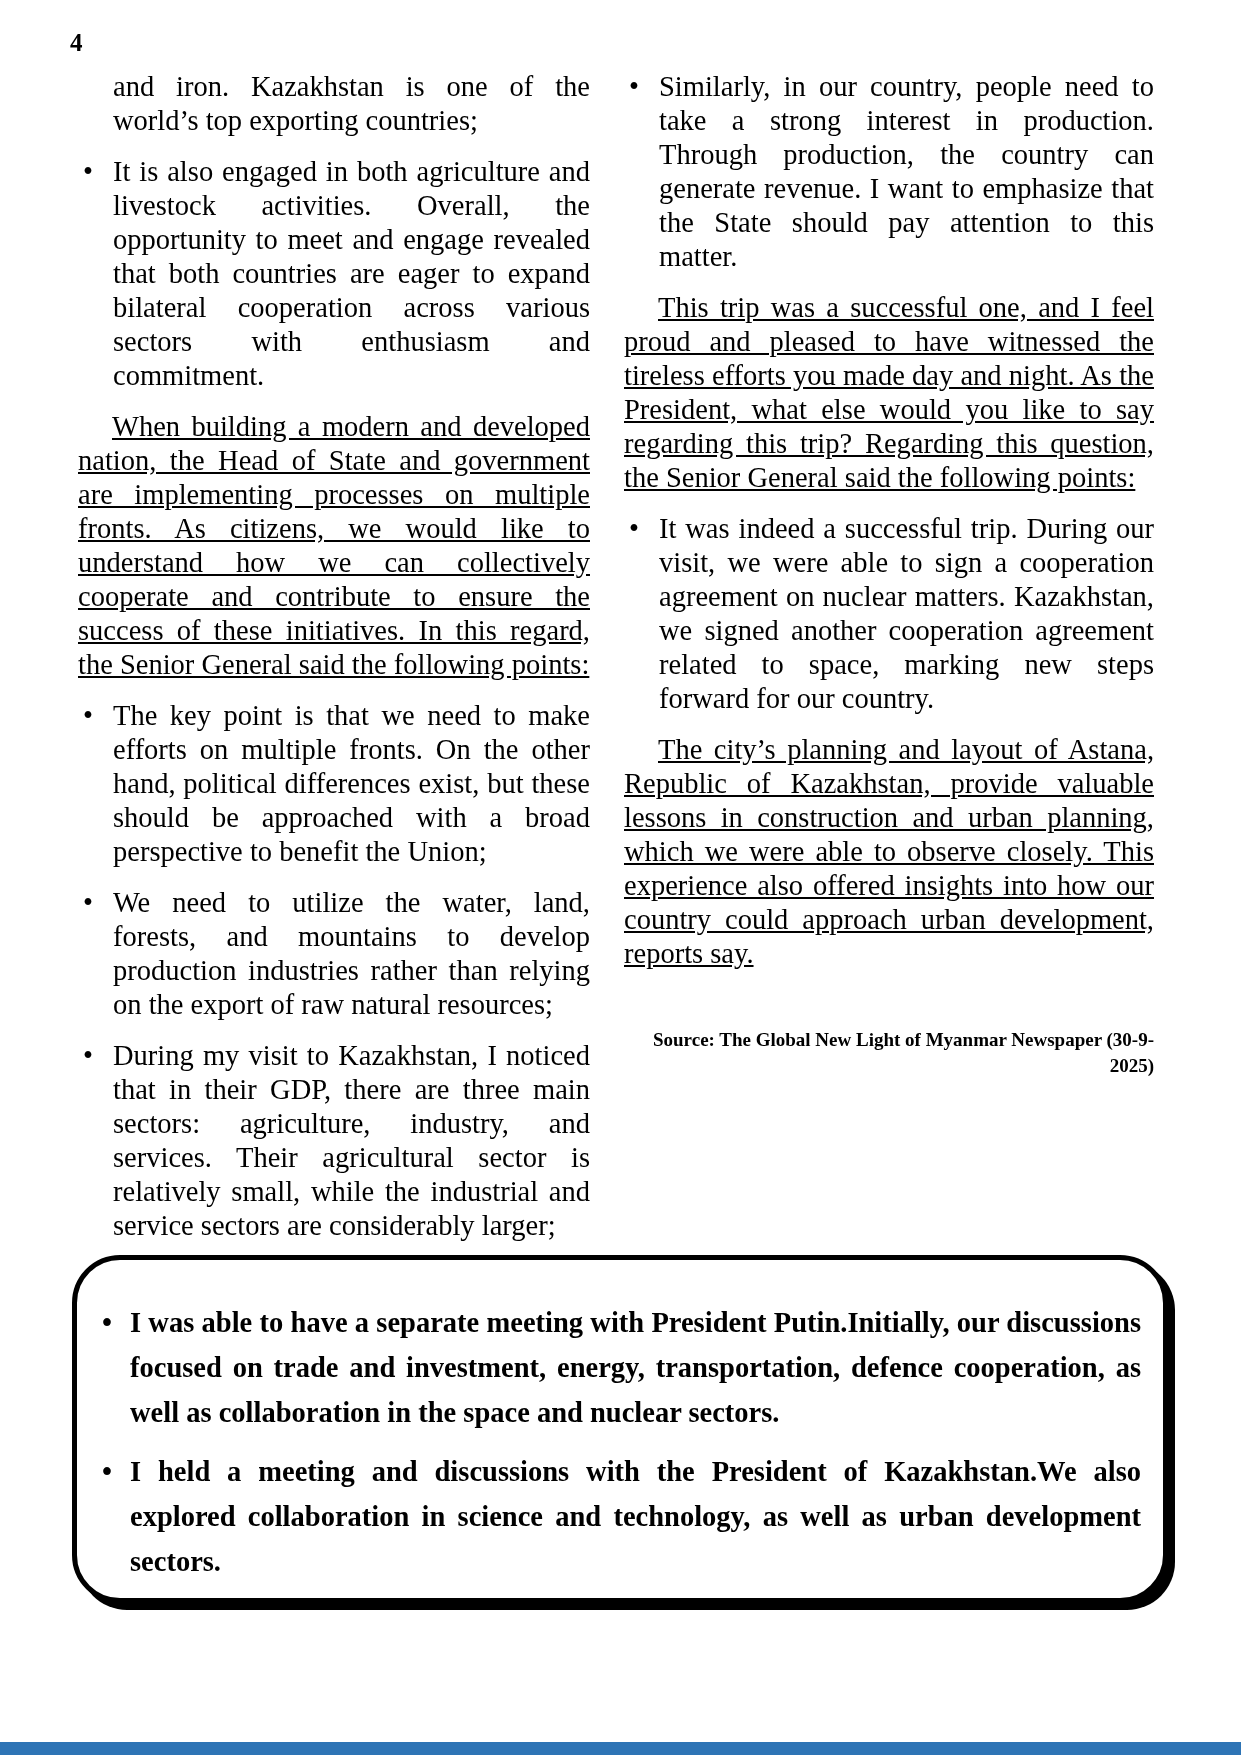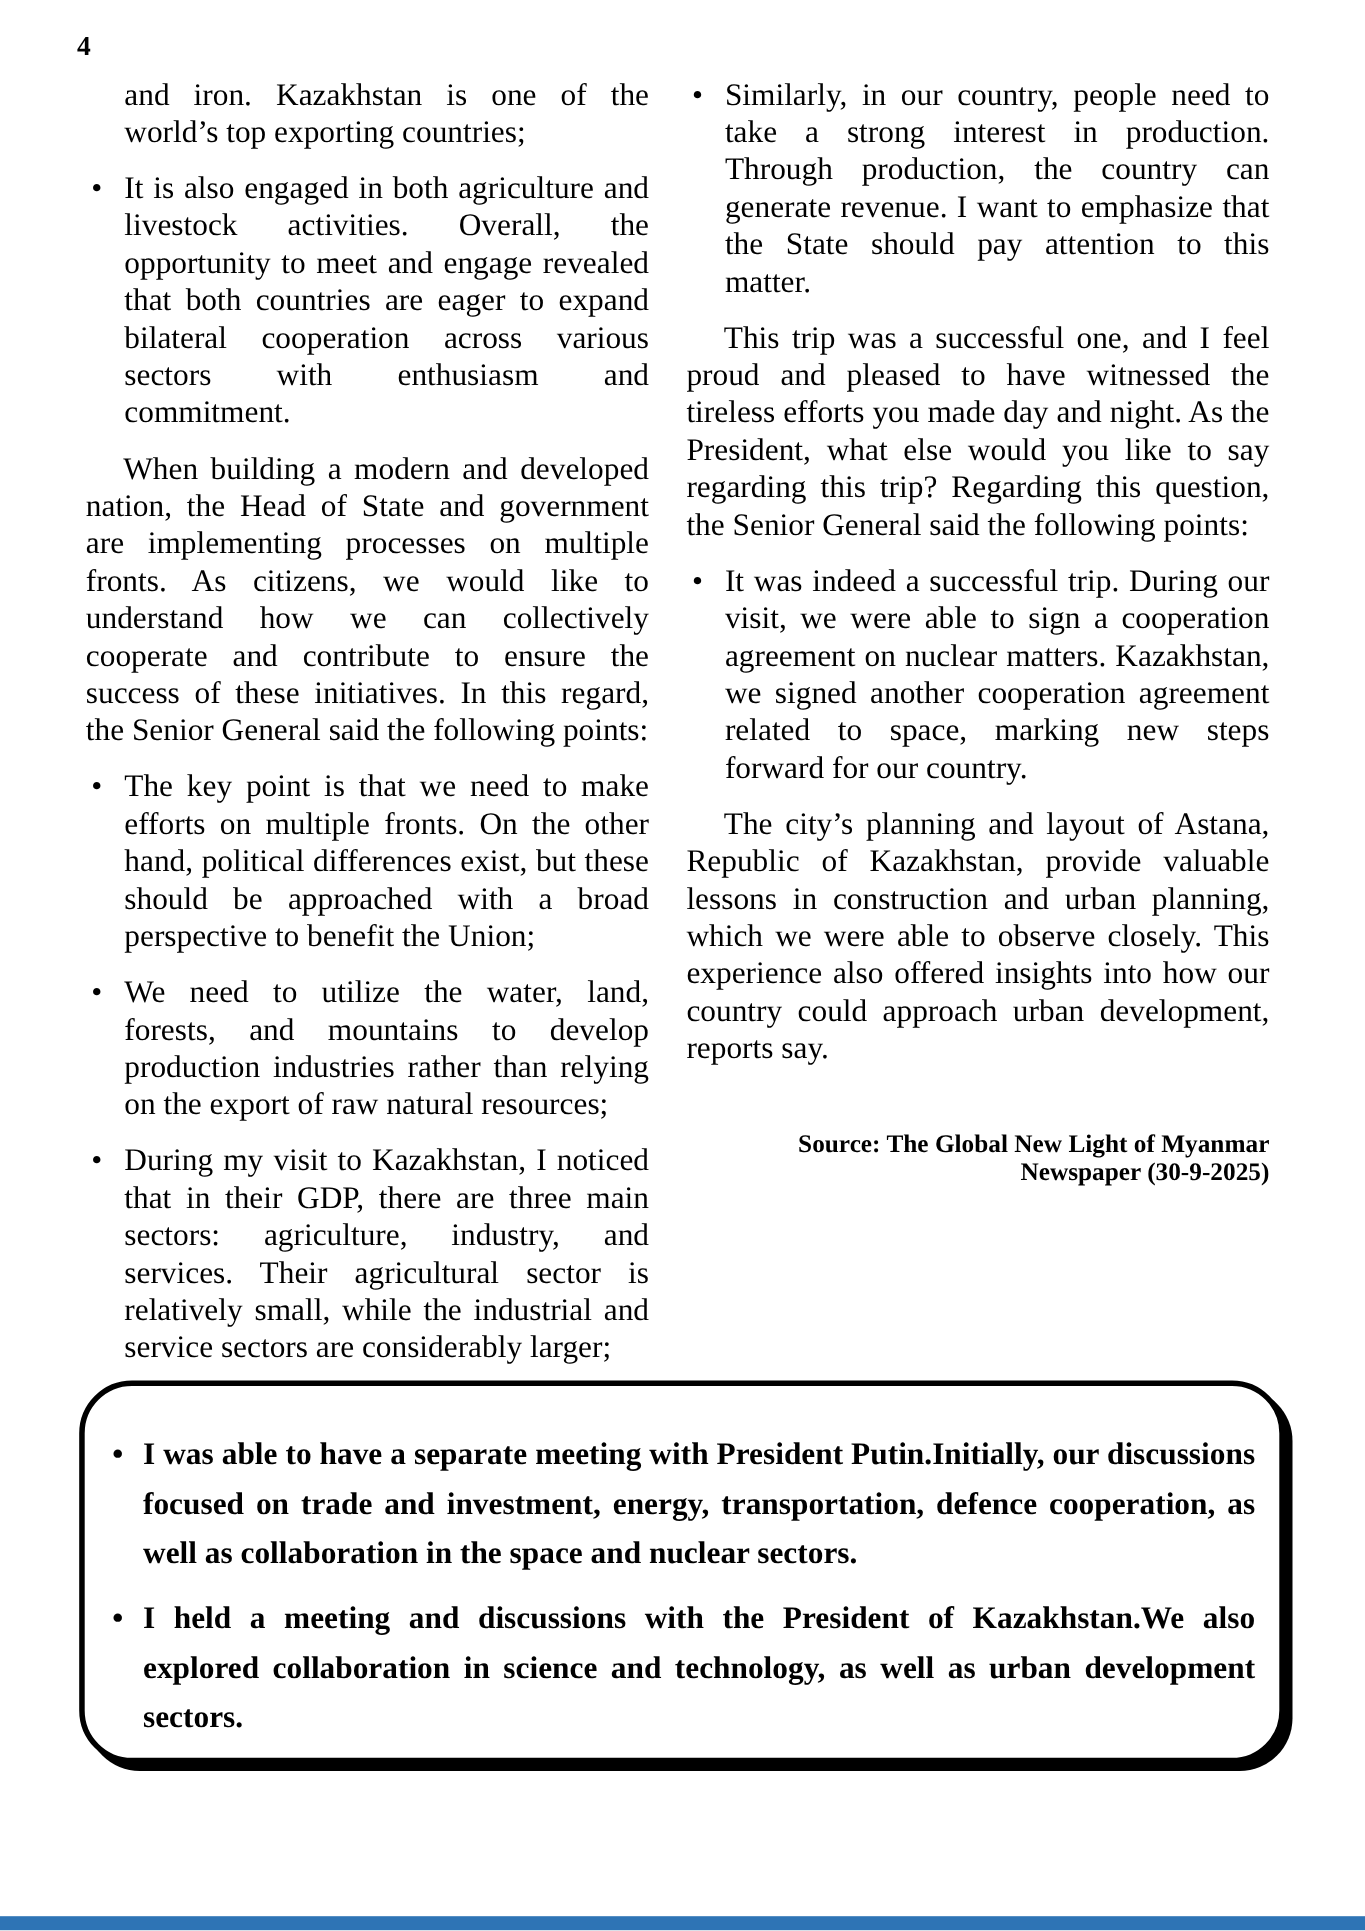--- a/index.html
+++ b/index.html
@@ -15,23 +15,23 @@
   .content{
     position:absolute;top:70px;left:78px;width:1076px;
     display:flex;gap:34px;
     font-size:28.5px;line-height:34px;
   }
   .col-left{width:512px;flex:0 0 512px;}
   .col-right{width:530px;flex:0 0 530px;}
   .block{display:flex;margin-bottom:17px;}
   .marker{flex:0 0 30px;padding-left:5px;}
   .btext{flex:1 1 auto;text-align:justify;hyphens:auto;}
-  .t-paragraph .btext{text-indent:34px;}
+  .t-paragraph .btext{text-indent:34px;text-decoration:underline;}
   .source{
-    margin-top:56px;font-weight:bold;font-size:23px;
+    margin-top:56px;font-weight:bold;font-size:19px;
     text-align:right;line-height:26px;
   }
   .callout{
     position:absolute;left:72px;top:1255px;width:1096px;height:348px;
     box-sizing:border-box;
     border:5px solid #000;border-radius:48px;
     box-shadow:7px 7px 0 #000;
     background:#fff;
     padding:40px 22px 24px 16px;
     font-weight:bold;font-size:28.5px;line-height:45px;

